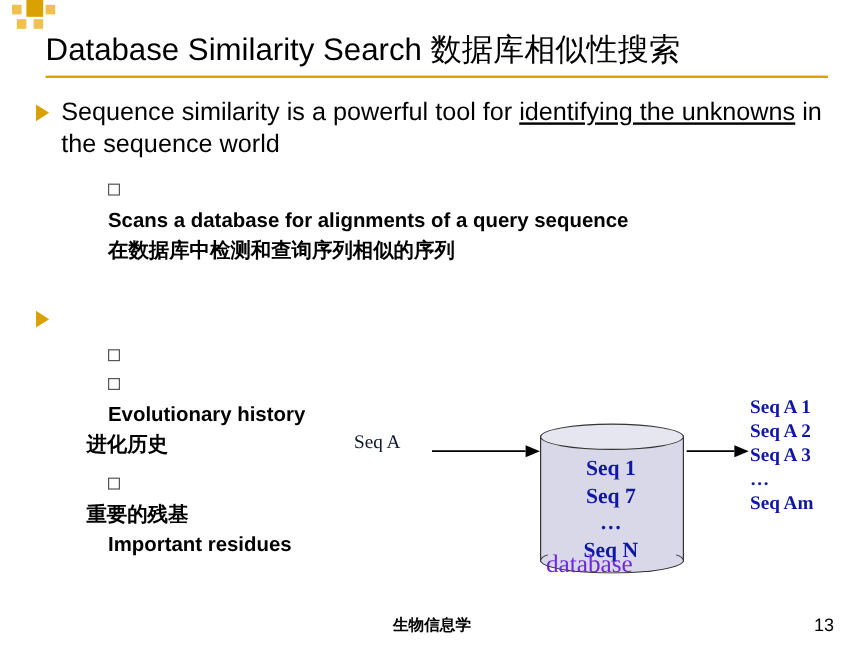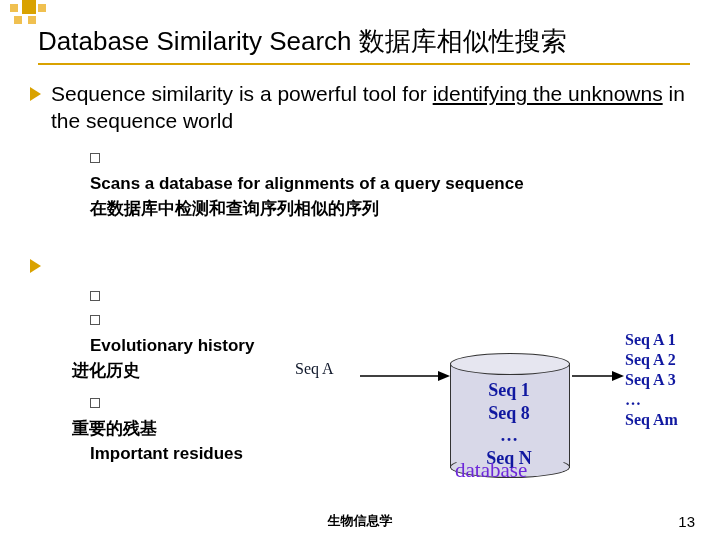--- a/index.html
+++ b/index.html
@@ -247,21 +247,21 @@
     <line x1="0" y1="8" x2="78" y2="8" stroke="#000" stroke-width="1.5"></line>
     <polygon points="78,3 90,8 78,13" fill="#000"></polygon>
   </svg>
 
   <div class="cylinder">
     <div class="cyl-body"></div>
     <div class="cyl-bot"></div>
     <div class="cyl-top"></div>
     <div class="cyl-text">
       <div>Seq 1</div>
-      <div>Seq 8</div>
+      <div>Seq 7</div>
       <div>…</div>
       <div>Seq N</div>
     </div>
   </div>
   <div class="db-label">database</div>
 
   <svg class="arrow" style="left:572px; top:38px" width="52" height="16">
     <line x1="0" y1="8" x2="40" y2="8" stroke="#000" stroke-width="1.5"></line>
     <polygon points="40,3 52,8 40,13" fill="#000"></polygon>
   </svg>

